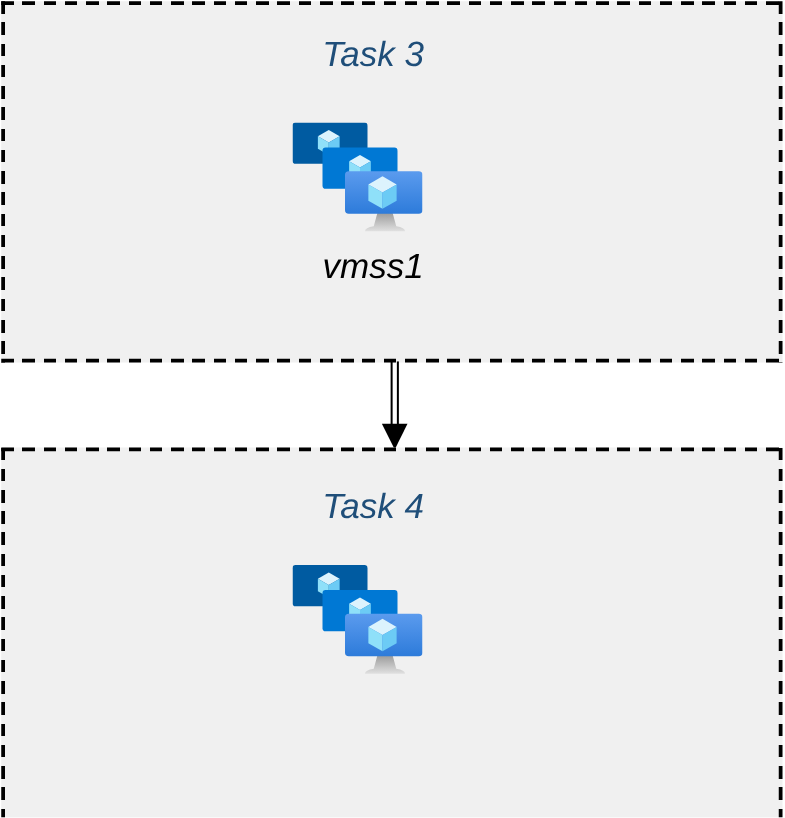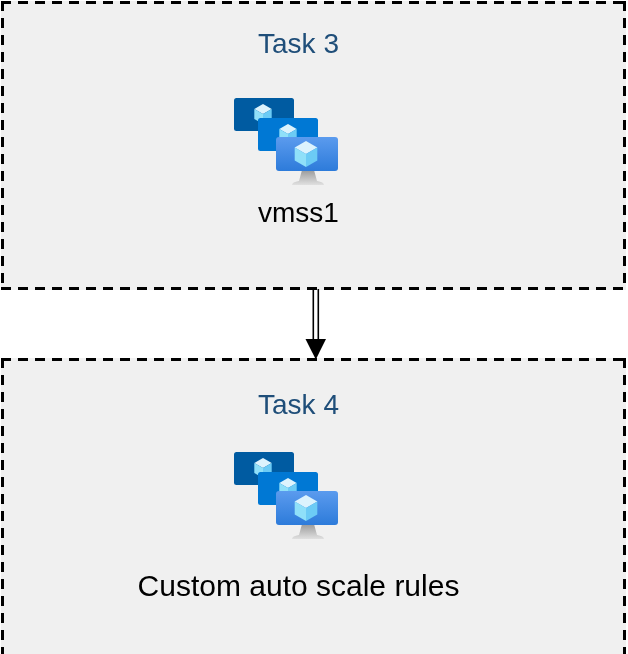--- a/index.html
+++ b/index.html
@@ -24,20 +24,21 @@
     flex-direction: column;
     align-items: center;
     padding-right: 30px;
     
     background:
       repeating-linear-gradient(90deg, var(--box-border, #000) 0 10px, transparent 10px 17px) left top / 100% 3px no-repeat,
       repeating-linear-gradient(90deg, var(--box-border, #000) 0 10px, transparent 10px 17px) left bottom / 100% 3px no-repeat,
       repeating-linear-gradient(180deg, var(--box-border, #000) 0 10px, transparent 10px 17px) left top / 3px 100% no-repeat,
       repeating-linear-gradient(180deg, var(--box-border, #000) 0 10px, transparent 10px 17px) right top / 3px 100% no-repeat,
       var(--box-bg, #F0F0F0);
+    font-style: italic;
   }
   .box-top { top: 1px; height: 289px; }
   .box-bottom { top: 358px; height: 355px; }
 
   .box-title {
     font-size: 28px;
     line-height: 34px;
     color: var(--title, #1F4E79);
     text-align: center;
   }
@@ -138,18 +139,15 @@
         <polygon class="cube-top" points="54,26 62.7,31 54,36 45.3,31"></polygon>
         <polygon class="cube-left" points="45.3,31 54,36 54,46 45.3,41"></polygon>
         <polygon class="cube-right" points="54,36 62.7,31 62.7,41 54,46"></polygon>
         <path fill="url(#gStand2)" d="M 68,72 L 80,72 L 83,83 Q 90,84 90,87 L 58,87 Q 58,84 65,83 Z"></path>
         <rect fill="url(#gFront2)" x="42" y="39" width="62" height="34" rx="3"></rect>
         <polygon class="cube-top" points="72,43 83.3,49.5 72,56 60.7,49.5"></polygon>
         <polygon class="cube-left" points="60.7,49.5 72,56 72,69 60.7,62.5"></polygon>
         <polygon class="cube-right" points="72,56 83.3,49.5 83.3,62.5 72,69"></polygon>
       </svg>
     </div>
-    <div class="box-labels">
-      <div>Custom auto scale rules</div>
-    </div>
   </div>
 
 </div>
 
 </body></html>

